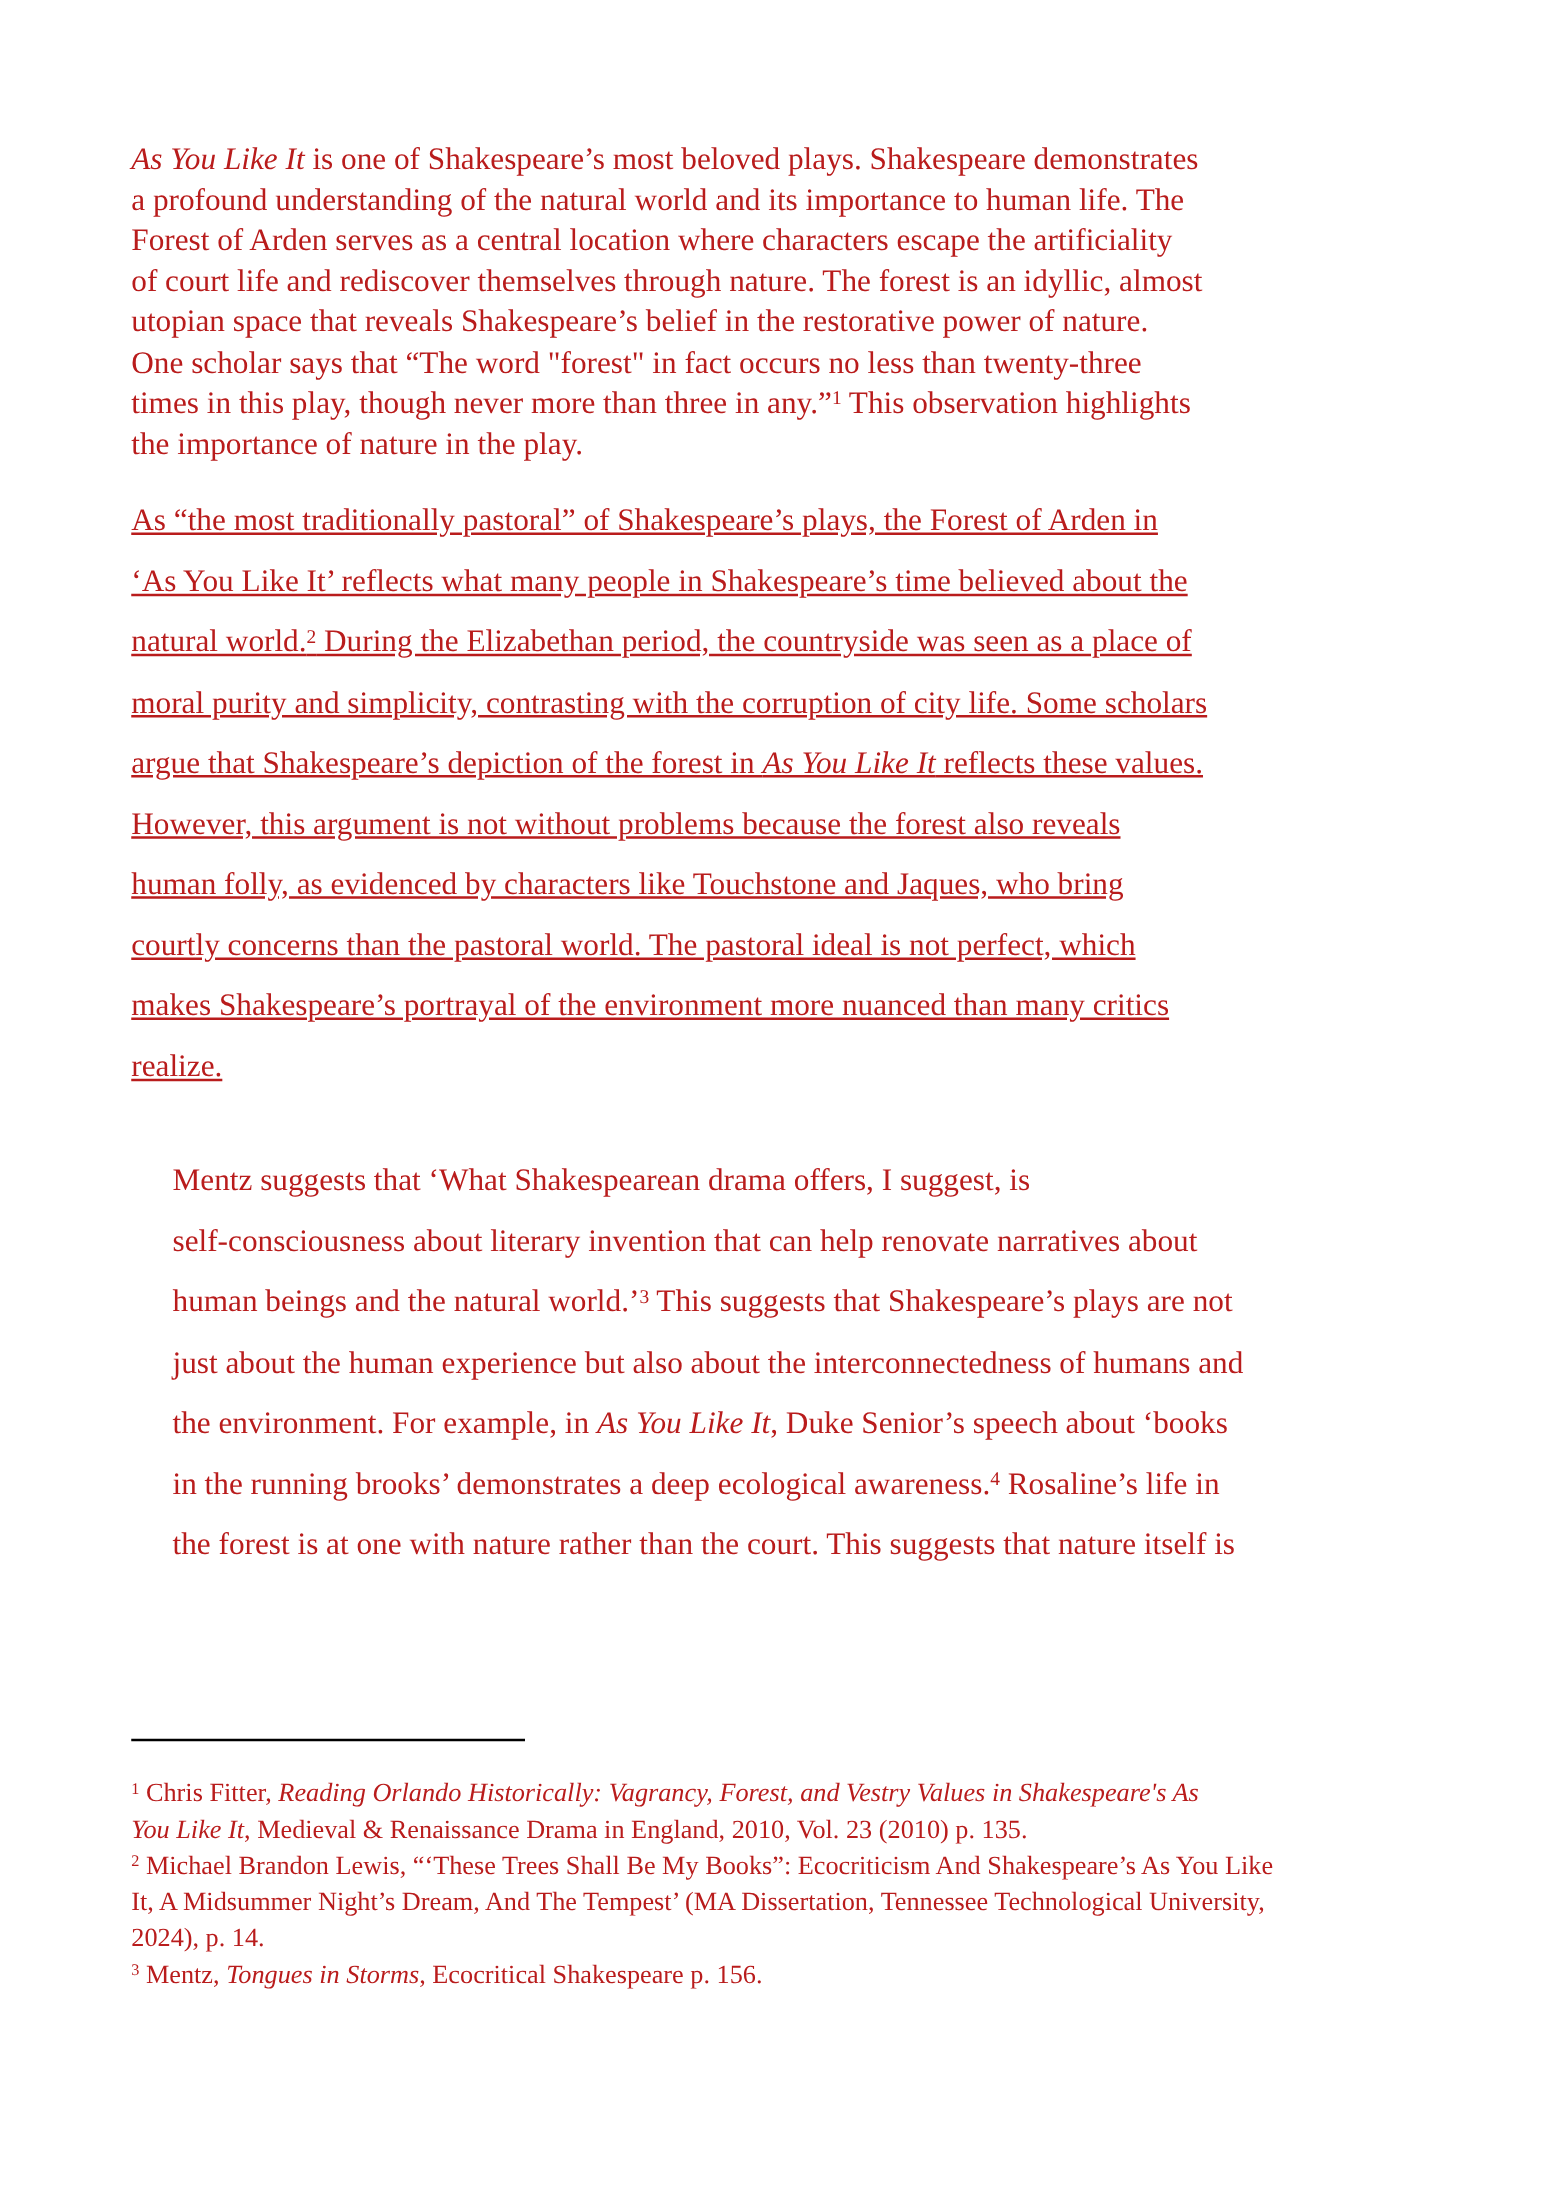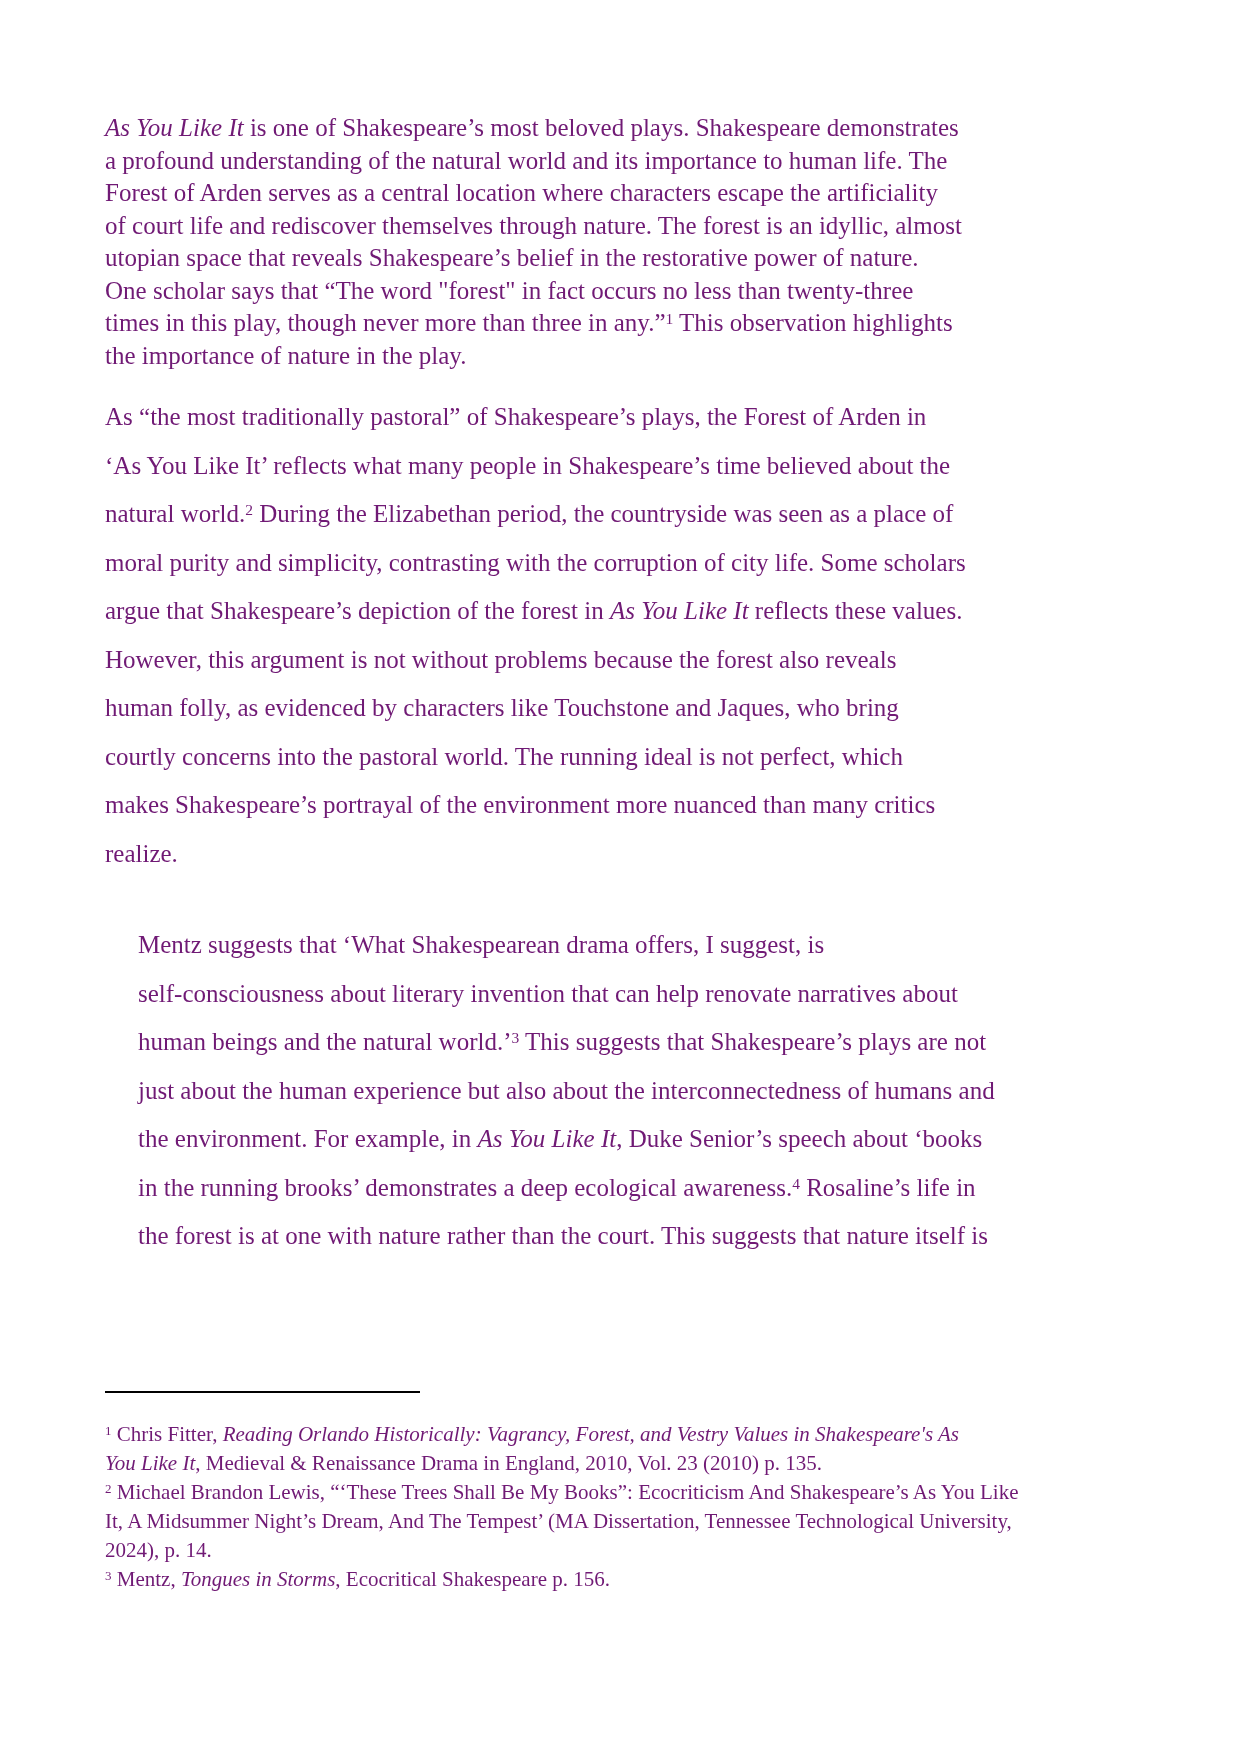--- a/index.html
+++ b/index.html
@@ -6,42 +6,42 @@
   body {
     width: 1242px;
     height: 1755px;
     background: #ffffff;
   }
   .page {
     position: relative;
     width: 1040px;
     height: 1755px;
     background: #ffffff;
-    color: #701a75;
+    color: #b91c1c;
     font-family: "Liberation Serif", "DejaVu Serif", serif;
     overflow: hidden;
   }
   .content {
     position: absolute;
     left: 105px;
     top: 112px;
     width: 1040px;
   }
   .text-line {
     white-space: nowrap;
   }
   .para-single .text-line {
     font-size: 25px;
     line-height: 32.5px;
   }
   .para-wide .text-line {
     font-size: 25px;
     line-height: 48.5px;
   }
-  .p2 { margin-top: 21px; }
+  .p2 { margin-top: 21px; text-decoration: underline; }
   .p3 { margin-top: 43px; margin-left: 33px; }
   .footnote-separator {
     margin-top: 130px;
     width: 315px;
     height: 0;
     border-top: 2px solid #000000;
   }
   .footnotes { margin-top: 27px; }
   .footnotes .text-line {
     font-size: 21px;
@@ -71,21 +71,21 @@
         <div class="text-line"><span>the importance of nature in the play.</span></div>
       </div>
     <div class="paragraph para-wide p2">
         <div class="text-line"><span>As “the most traditionally pastoral” of Shakespeare’s plays, the Forest of Arden in</span></div>
         <div class="text-line"><span>‘As You Like It’ reflects what many people in Shakespeare’s time believed about the</span></div>
         <div class="text-line"><span>natural world.</span><span class="sup">2</span><span> During the Elizabethan period, the countryside was seen as a place of</span></div>
         <div class="text-line"><span>moral purity and simplicity, contrasting with the corruption of city life. Some scholars</span></div>
         <div class="text-line"><span>argue that Shakespeare’s depiction of the forest in </span><span class="italic">As You Like It</span><span> reflects these values.</span></div>
         <div class="text-line"><span>However, this argument is not without problems because the forest also reveals</span></div>
         <div class="text-line"><span>human folly, as evidenced by characters like Touchstone and Jaques, who bring</span></div>
-        <div class="text-line"><span>courtly concerns into the pastoral world. The running ideal is not perfect, which</span></div>
+        <div class="text-line"><span>courtly concerns than the pastoral world. The pastoral ideal is not perfect, which</span></div>
         <div class="text-line"><span>makes Shakespeare’s portrayal of the environment more nuanced than many critics</span></div>
         <div class="text-line"><span>realize.</span></div>
       </div>
     <div class="paragraph para-wide p3">
         <div class="text-line"><span>Mentz suggests that ‘What Shakespearean drama offers, I suggest, is</span></div>
         <div class="text-line"><span>self-consciousness about literary invention that can help renovate narratives about</span></div>
         <div class="text-line"><span>human beings and the natural world.’</span><span class="sup">3</span><span> This suggests that Shakespeare’s plays are not</span></div>
         <div class="text-line"><span>just about the human experience but also about the interconnectedness of humans and</span></div>
         <div class="text-line"><span>the environment. For example, in </span><span class="italic">As You Like It</span><span>, Duke Senior’s speech about ‘books</span></div>
         <div class="text-line"><span>in the running brooks’ demonstrates a deep ecological awareness.</span><span class="sup">4</span><span> Rosaline’s life in</span></div>

